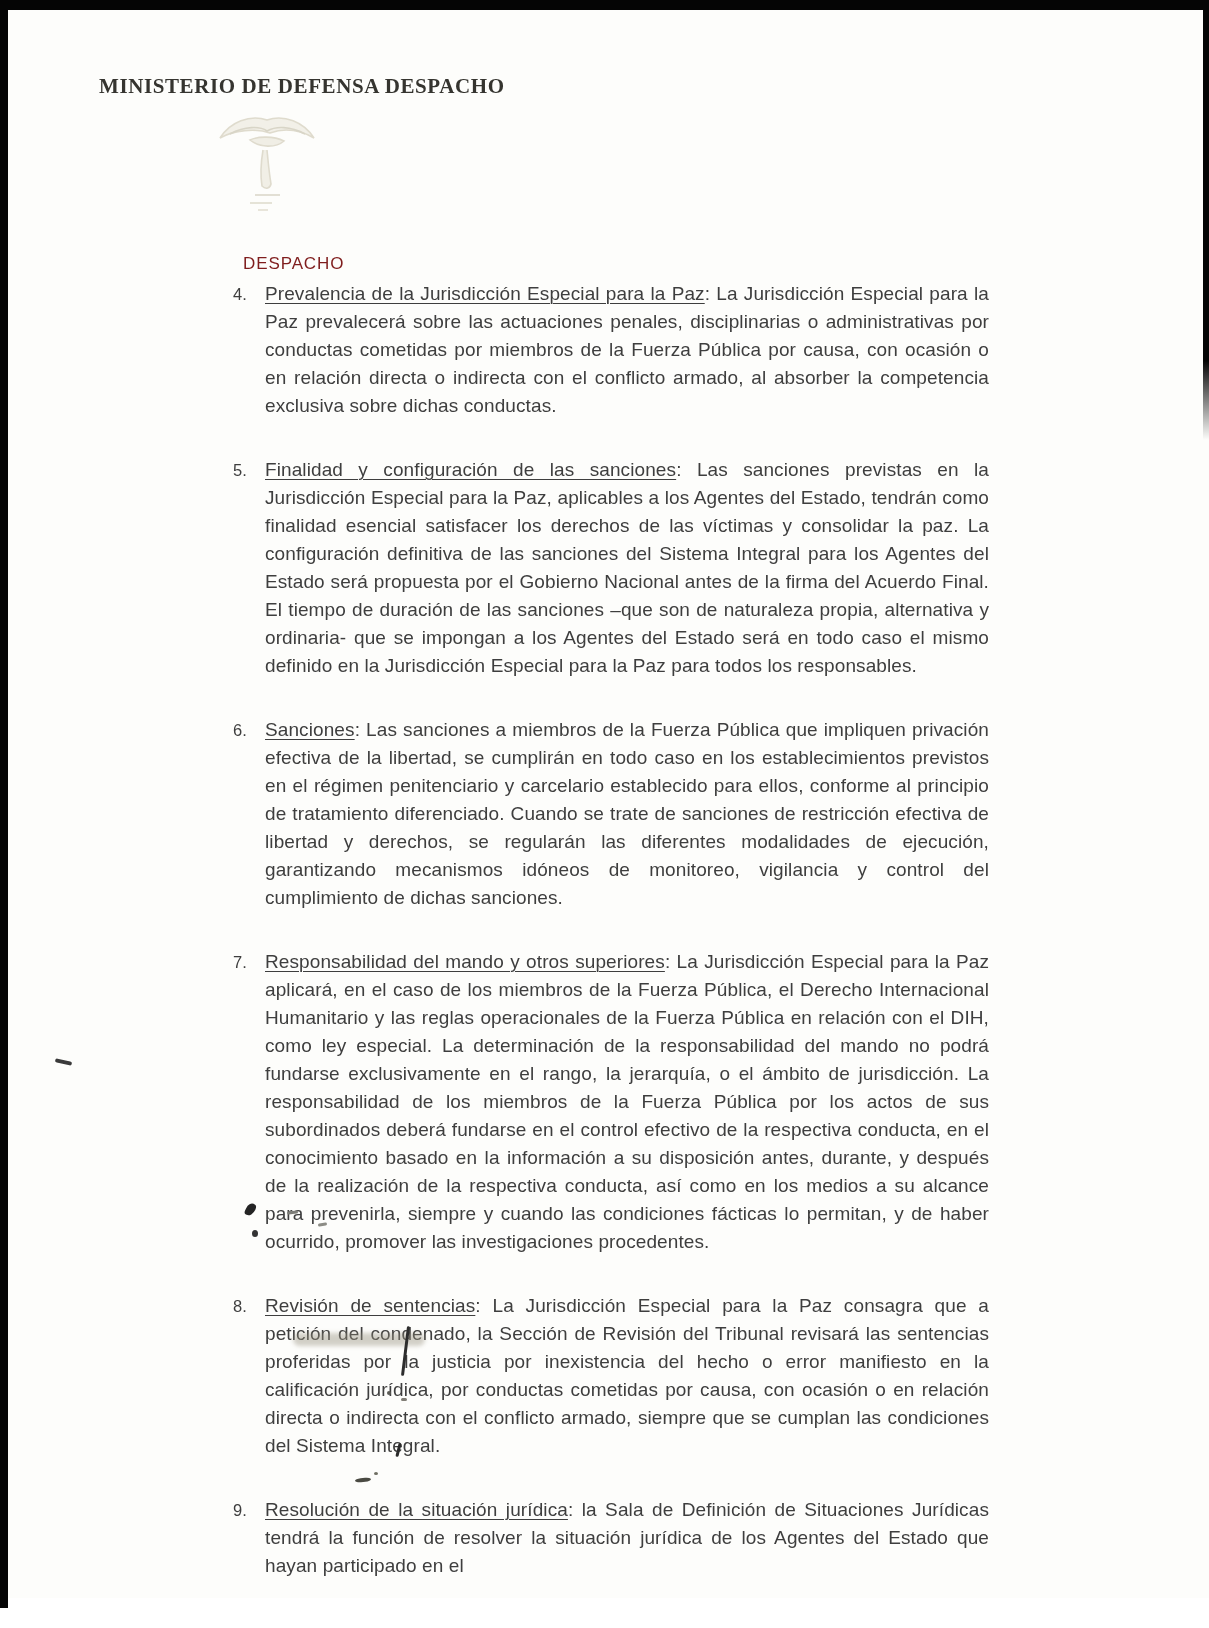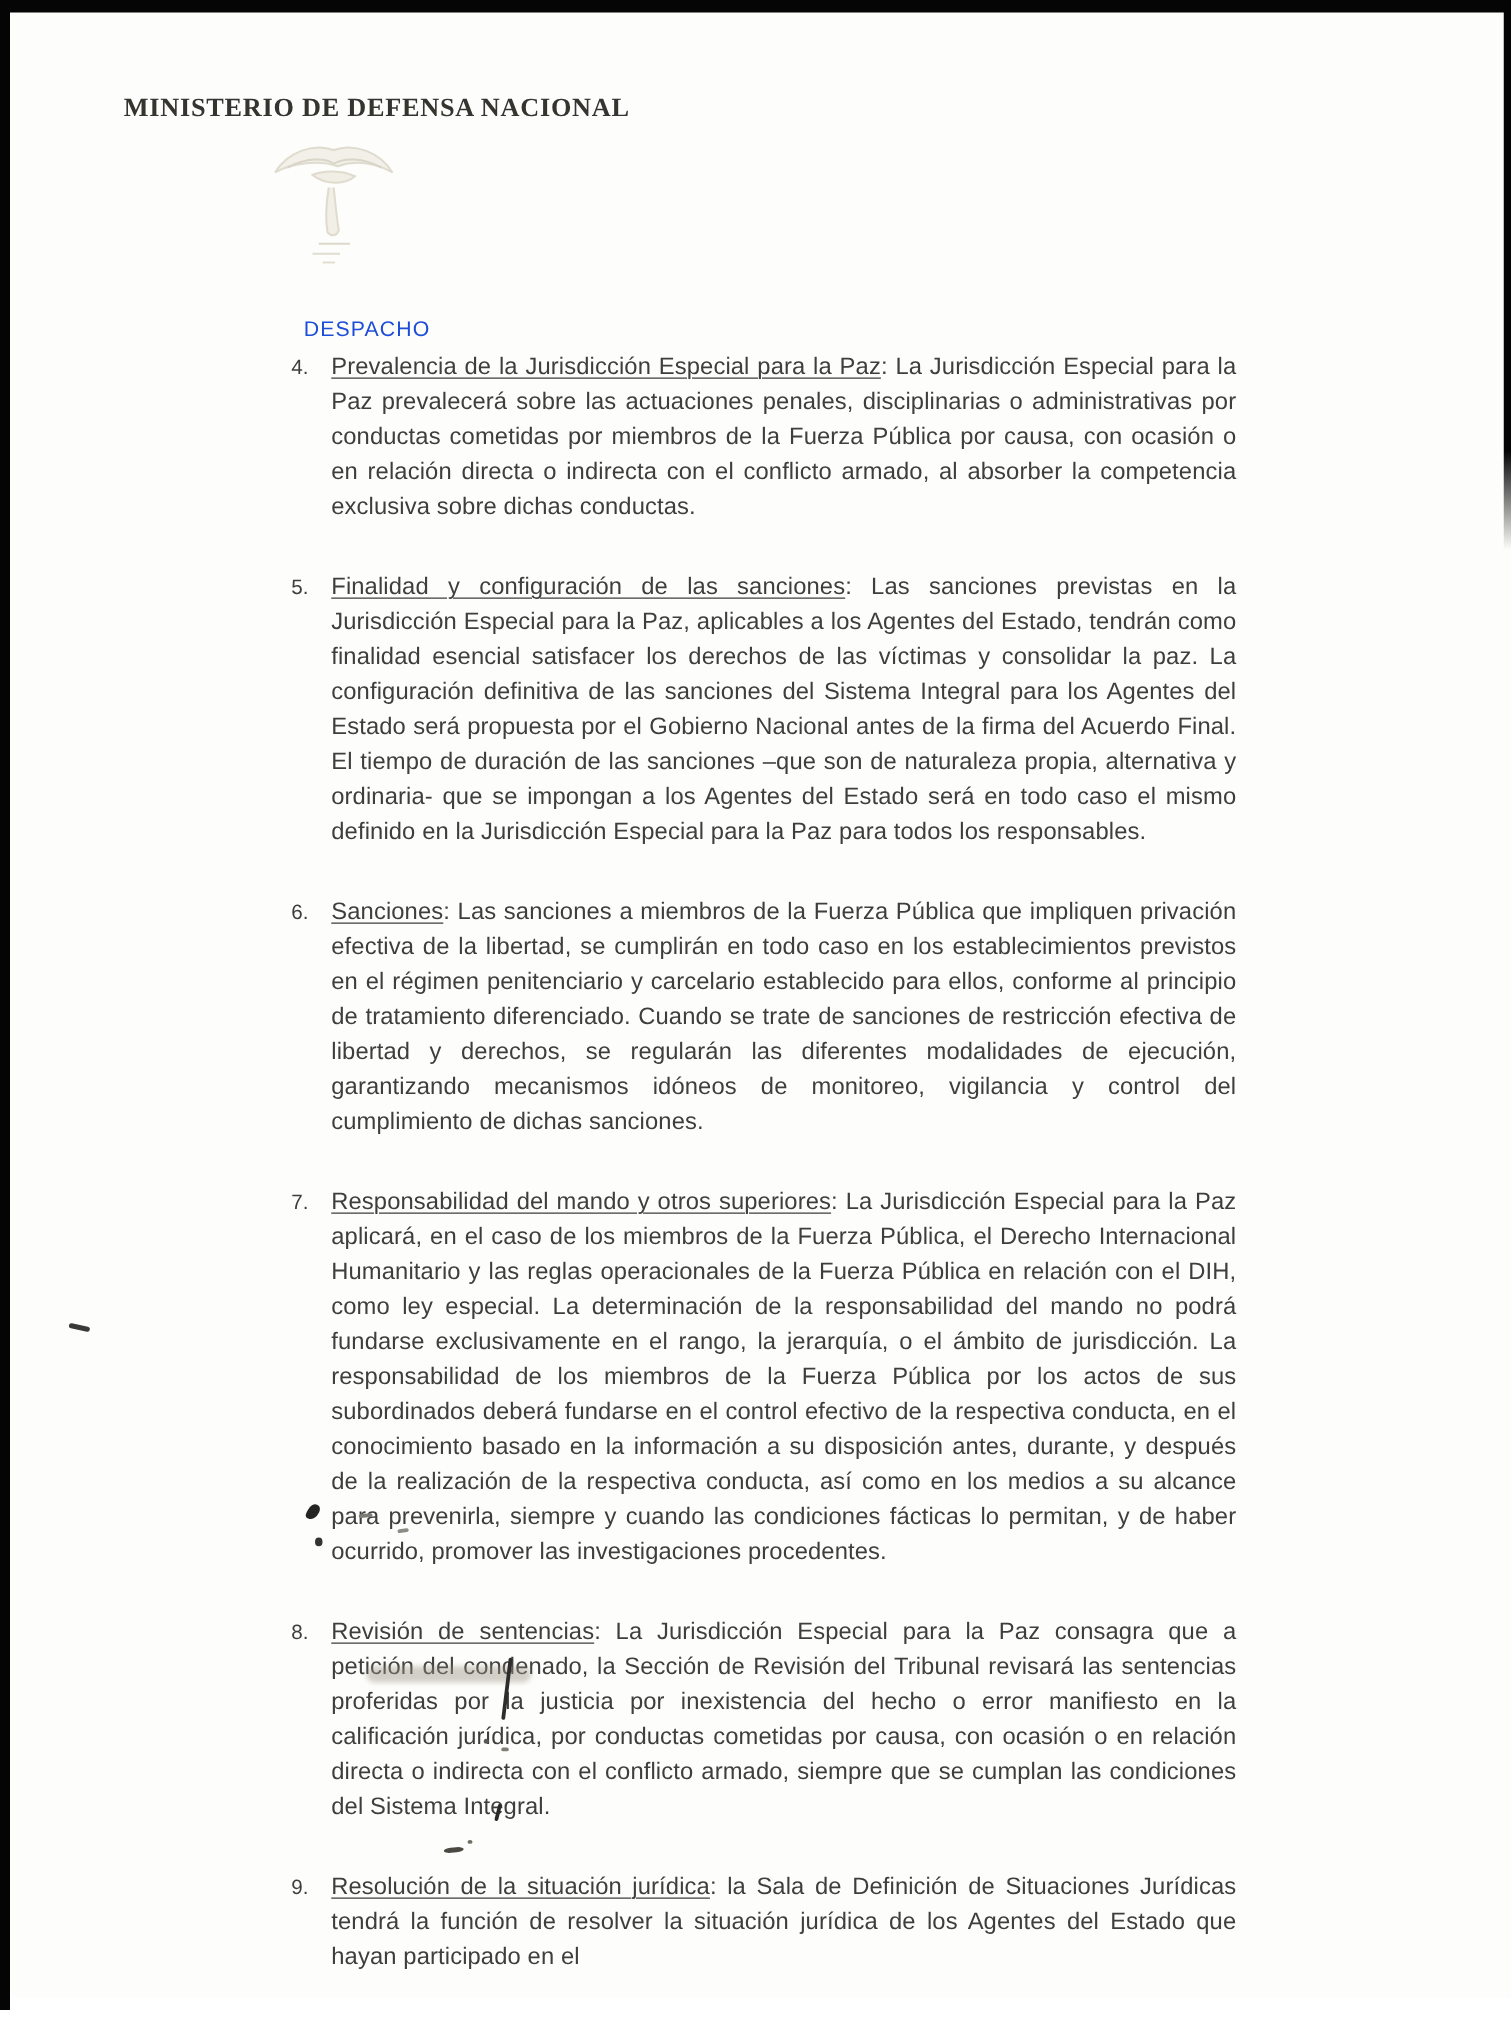--- a/index.html
+++ b/index.html
@@ -26,21 +26,21 @@
     font-weight:bold; font-size:21px; letter-spacing:0.6px;
     color:#35342f;
   }
   .seal { position:absolute; left:200px; top:100px; }
 
   .content {
     position:absolute; left:233px; top:254px; width:756px;
     color:#3e3e3e;
   }
   .office-label {
-    font-size:17px; letter-spacing:0.9px; color:#1d4ed8;
+    font-size:17px; letter-spacing:0.9px; color:#7f1d1d;
     margin-left:10px; margin-bottom:6px;
   }
   .doc-item { display:flex; margin-bottom:36px; }
   .item-num {
     flex:none; width:32px;
     font-size:16.5px; line-height:28px; color:#3e3e3e;
   }
   .item-text {
     flex:1;
     font-size:19px; line-height:28px;
@@ -65,21 +65,21 @@
   .mk-dot3     { left:401px; top:1398px; width:6px;  height:3px;  background:#807d75; border-radius:2px; }
   .mk-hook     { left:397px; top:1443px; width:3px;  height:14px; background:#2a2a2a; border-radius:2px; transform:rotate(14deg); }
   .mk-squiggle { left:355px; top:1478px; width:16px; height:4px;  background:#4a4a42; border-radius:50%/70%; transform:rotate(-6deg); }
   .mk-sqdot    { left:374px; top:1472px; width:4px;  height:3px;  background:#6e6e62; border-radius:50%; }
 </style>
 </head>
 <body>
 
 <div class="page">
 
-  <div class="ministry-header">MINISTERIO DE DEFENSA NACIONAL</div>
+  <div class="ministry-header">MINISTERIO DE DEFENSA DESPACHO</div>
 
   <div class="seal">
     <svg width="135" height="120" viewBox="0 0 135 120" fill="none">
       <g stroke="#dcd8c9" stroke-width="1.6" opacity="0.9">
         <path d="M20 38 C30 22, 50 14, 67 20 C84 14, 104 22, 114 38 C100 30, 84 28, 70 33 C56 28, 34 30, 20 38 Z" fill="#f1efe6"></path>
         <path d="M30 34 C45 26, 60 26, 67 31 C76 26, 90 26, 105 34" stroke="#d5d1c2"></path>
         <path d="M50 40 C58 36, 74 36, 84 41 C76 48, 60 48, 50 40 Z" fill="#efede3"></path>
         <path d="M63 50 C61 62, 60 74, 62 86 C66 90, 70 88, 71 84 C69 72, 68 60, 67 50" fill="#f0eee4"></path>
         <path d="M55 95 L80 95" stroke="#d8d4c5"></path>
         <path d="M50 103 L72 103" stroke="#ddd9ca"></path>

